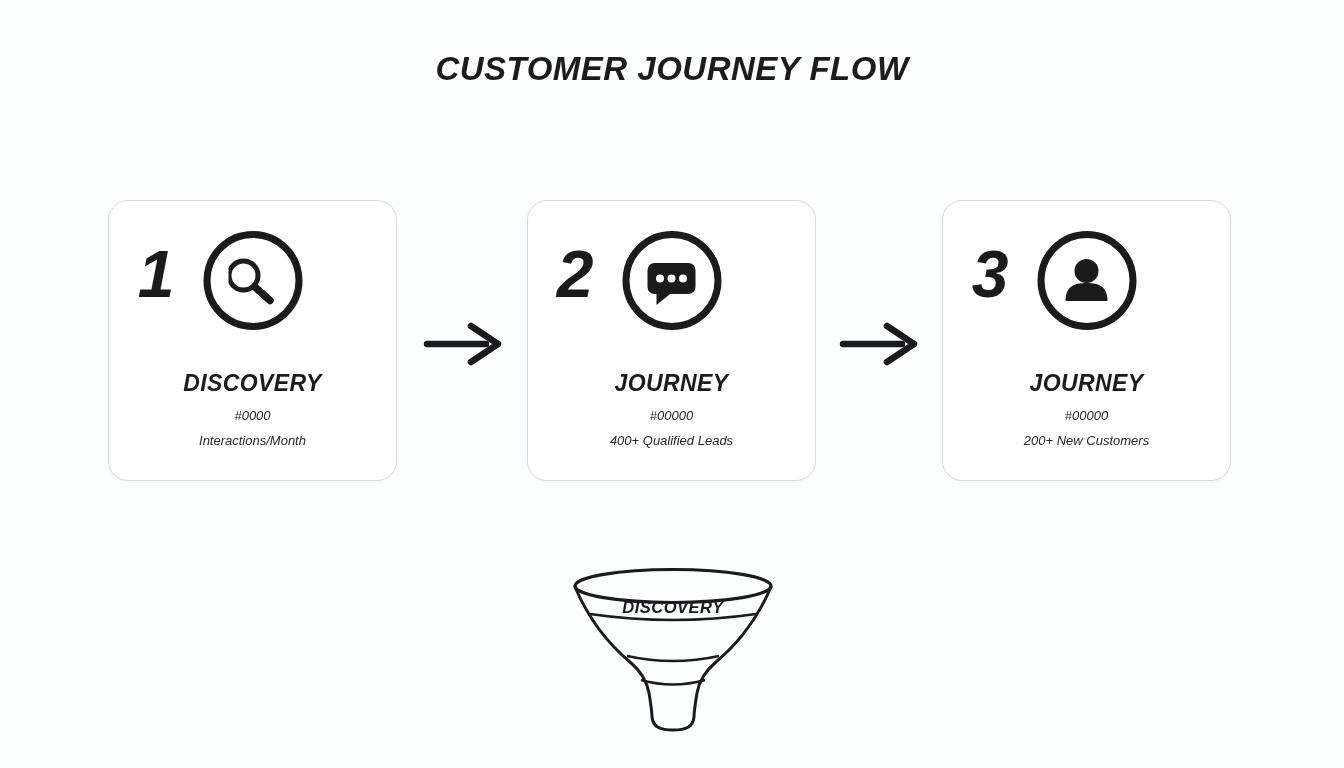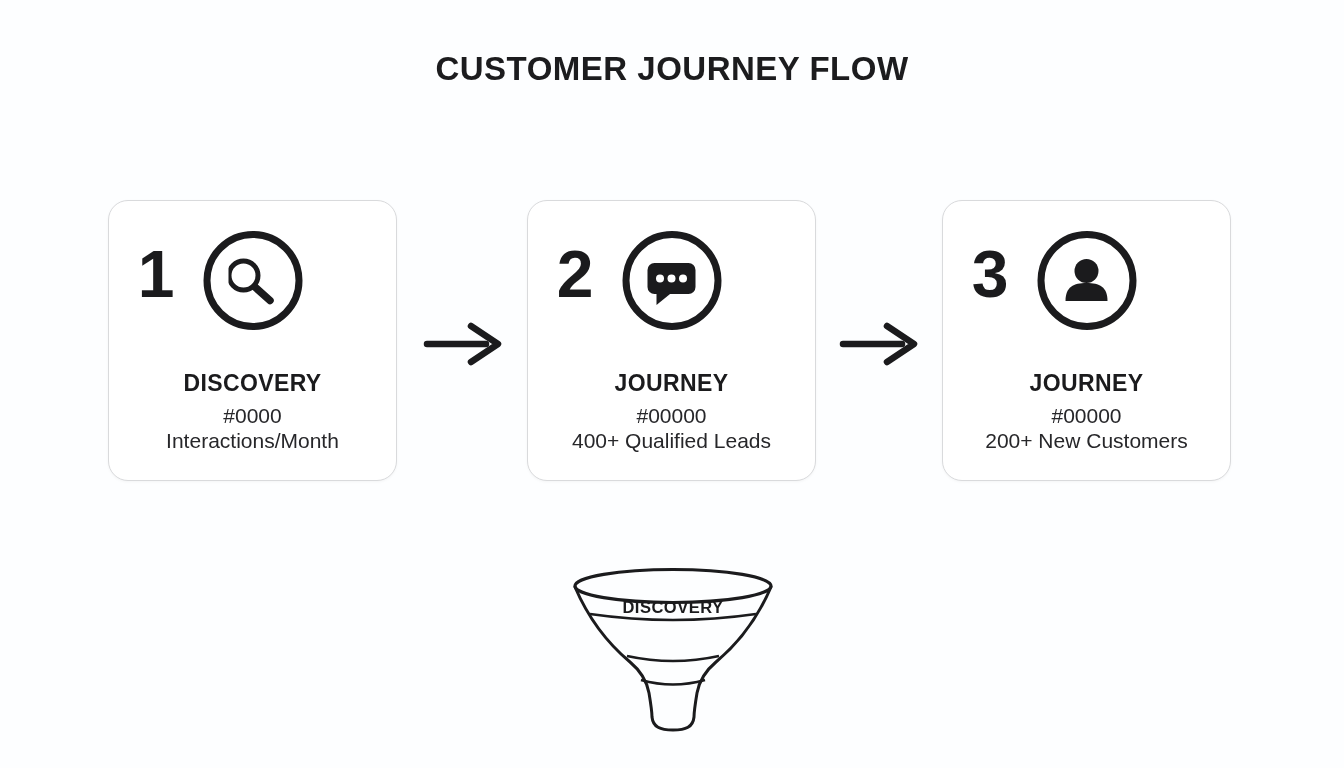--- a/index.html
+++ b/index.html
@@ -1,18 +1,18 @@
 <!DOCTYPE html>
 <html><head>
 <meta charset="utf-8">
 <style>
   html,body { margin:0; padding:0; background:#fdfeff; }
   .canvas {
     position:relative; width:1344px; height:768px; overflow:hidden;
-    background:#fdfeff; font-family:"Liberation Sans", sans-serif; color:#1c1c1e;
+    background:#fdfeff; font-family:"Liberation Sans", sans-serif; color:#1c1c1e;font-style:italic;
   }
   .title {
     position:absolute; top:50px; left:0; width:100%; text-align:center;
     font-size:33px; font-weight:bold; letter-spacing:0.5px; color:#1c1c1e;
   }
   .card {
     position:absolute; top:200px; width:289px; height:281px; box-sizing:border-box;
     background:#ffffff; border:1.5px solid #d9dadc; border-radius:20px;
     box-shadow:0 1px 3px rgba(0,0,0,0.04);
   }
@@ -26,21 +26,21 @@
   .icon-circle {
     position:absolute; top:30px; left:50%; transform:translateX(-50%);
     width:85px; height:85px; border:7px solid #1b1b1d; border-radius:50%;
     display:flex; align-items:center; justify-content:center; background:#fff;
   }
   .card-text { position:absolute; top:168px; left:0; right:0; text-align:center; }
   .step-label {
     font-size:23px; font-weight:bold; letter-spacing:0.4px; line-height:28px;
     margin-bottom:6px; color:#1b1b1d;
   }
-  .metric-line { font-size:21px; line-height:25px; color:#27272a; }
+  .metric-line { font-size:13px; line-height:25px; color:#27272a; }
   .arrow { position:absolute; top:317px; width:86px; height:54px; }
   .arrow-1 { left:420px; }
   .arrow-2 { left:836px; }
   .funnel { position:absolute; left:550px; top:552px; width:250px; height:200px; }
   .funnel text {
     font-family:"Liberation Sans", sans-serif; font-size:16.5px; font-weight:bold;
     letter-spacing:0.5px; fill:#1b1b1d;
   }
 </style>
 </head>

